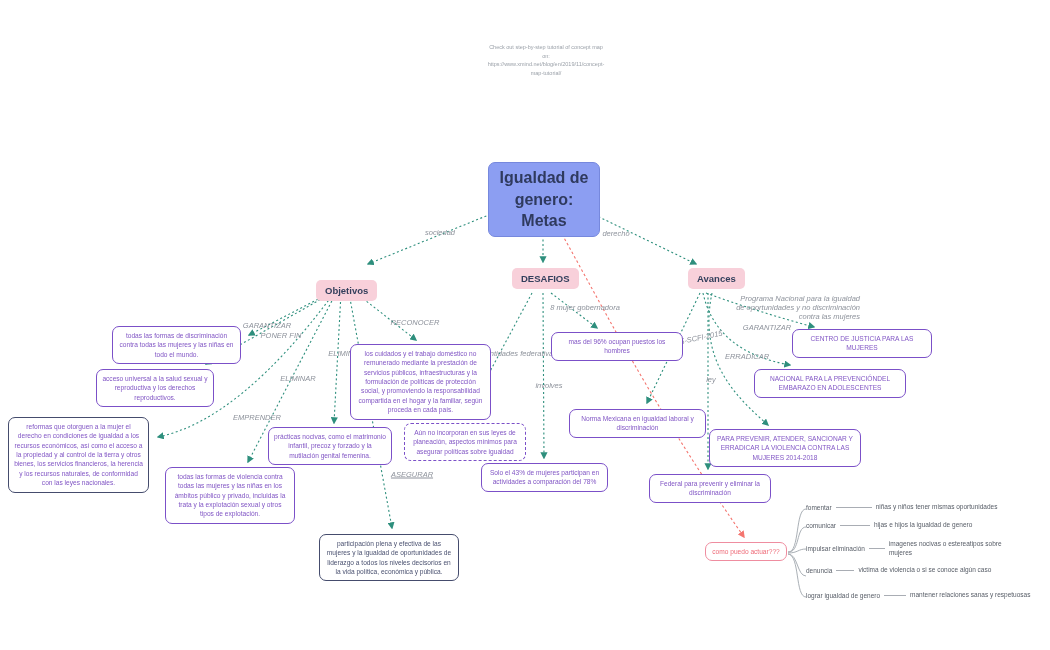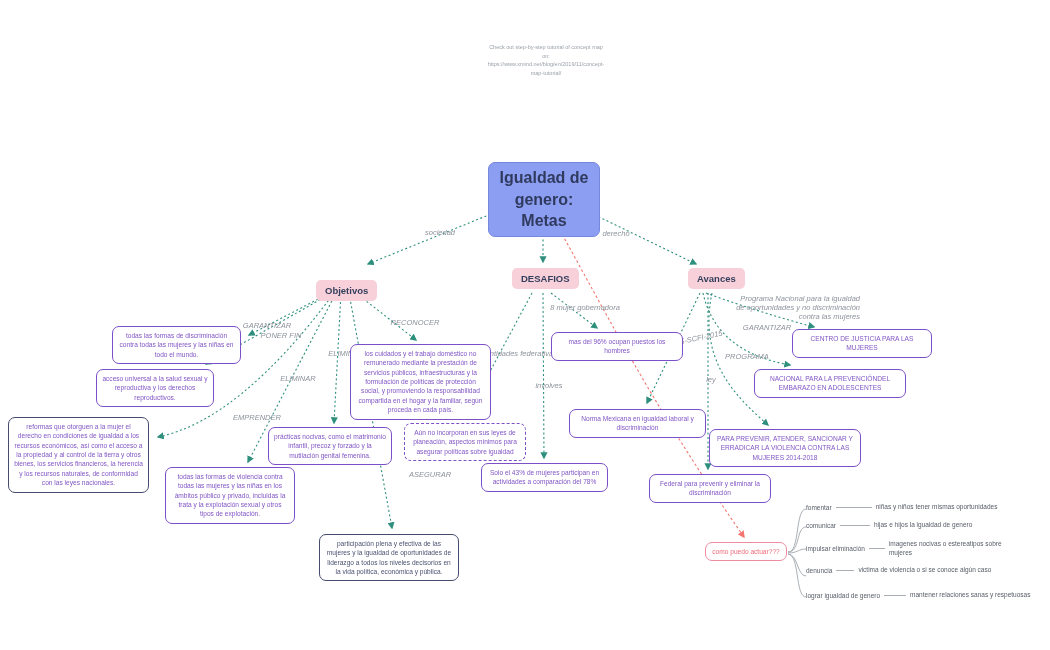--- a/index.html
+++ b/index.html
@@ -84,31 +84,31 @@
 
   <span class="edge-label" style="left:440px;top:232px;">sociedad</span>
   <span class="edge-label" style="left:546px;top:233px;">retos</span>
   <span class="edge-label" style="left:616px;top:233px;">derecho</span>
   <span class="edge-label" style="left:281px;top:306px;margin-top:29px;">PONER FIN</span>
   <span class="edge-label" style="left:267px;top:325px;font-style:italic;">GARANTIZAR</span>
   <span class="edge-label" style="left:383px;top:322px;margin-left:32px;">RECONOCER</span>
   <span class="edge-label" style="left:346px;top:353px;">ELIMINAR</span>
   <span class="edge-label" style="left:298px;top:378px;">ELIMINAR</span>
   <span class="edge-label" style="left:257px;top:417px;">EMPRENDER</span>
-  <span class="edge-label" style="left:430px;top:474px;">ASEGURAR</span>
+  <span class="edge-label" style="left:412px;top:474px;text-decoration:underline;">ASEGURAR</span>
   <span class="edge-label" style="left:585px;top:307px;">8 mujer gobernadora</span>
   <span class="edge-label" style="left:516px;top:353px;">19 entidades federativas</span>
   <span class="edge-label" style="left:549px;top:385px;">involves</span>
   <span class="edge-label tilt" style="left:684px;top:341px;">NMX-R-025-SCFI-2015</span>
   <span class="edge-label" style="left:711px;top:379px;">ley</span>
   <span class="edge-label block pre" style="left:712px;top:294px;width:148px;">Programa Nacional para la igualdad
 de oportunidades y no discriminación
 contra las mujeres</span>
   <span class="edge-label" style="left:767px;top:327px;">GARANTIZAR</span>
-  <span class="edge-label" style="left:747px;top:356px;">PROGRAMA</span>
+  <span class="edge-label" style="left:747px;top:356px;">ERRADICAR</span>
 
   <div class="node" style="left:112px;top:326px;width:129px;">todas las formas de discriminación contra todas las mujeres y las niñas en todo el mundo.</div>
   <div class="node" style="left:96px;top:369px;width:118px;">acceso universal a la salud sexual y reproductiva y los derechos reproductivos.</div>
   <div class="node dark-border" style="left:8px;top:417px;width:141px;">reformas que otorguen a la mujer el derecho en condiciones de igualdad a los recursos económicos, así como el acceso a la propiedad y al control de la tierra y otros bienes, los servicios financieros, la herencia y los recursos naturales, de conformidad con las leyes nacionales.</div>
   <div class="node" style="left:268px;top:427px;width:124px;">prácticas nocivas, como el matrimonio infantil, precoz y forzado y la mutilación genital femenina.</div>
   <div class="node" style="left:165px;top:467px;width:130px;">todas las formas de violencia contra todas las mujeres y las niñas en los ámbitos público y privado, incluidas la trata y la explotación sexual y otros tipos de explotación.</div>
   <div class="node" style="left:350px;top:344px;width:141px;">los cuidados y el trabajo doméstico no remunerado mediante la prestación de servicios públicos, infraestructuras y la formulación de políticas de protección social, y promoviendo la responsabilidad compartida en el hogar y la familiar, según proceda en cada país.</div>
   <div class="node dark-border dark-text" style="left:319px;top:534px;width:140px;">participación plena y efectiva de las mujeres y la igualdad de oportunidades de liderazgo a todos los niveles decisorios en la vida política, económica y pública.</div>
 
   <div class="node dashed" style="left:404px;top:423px;width:122px;">Aún no incorporan en sus leyes de planeación, aspectos mínimos para asegurar políticas sobre igualdad</div>

